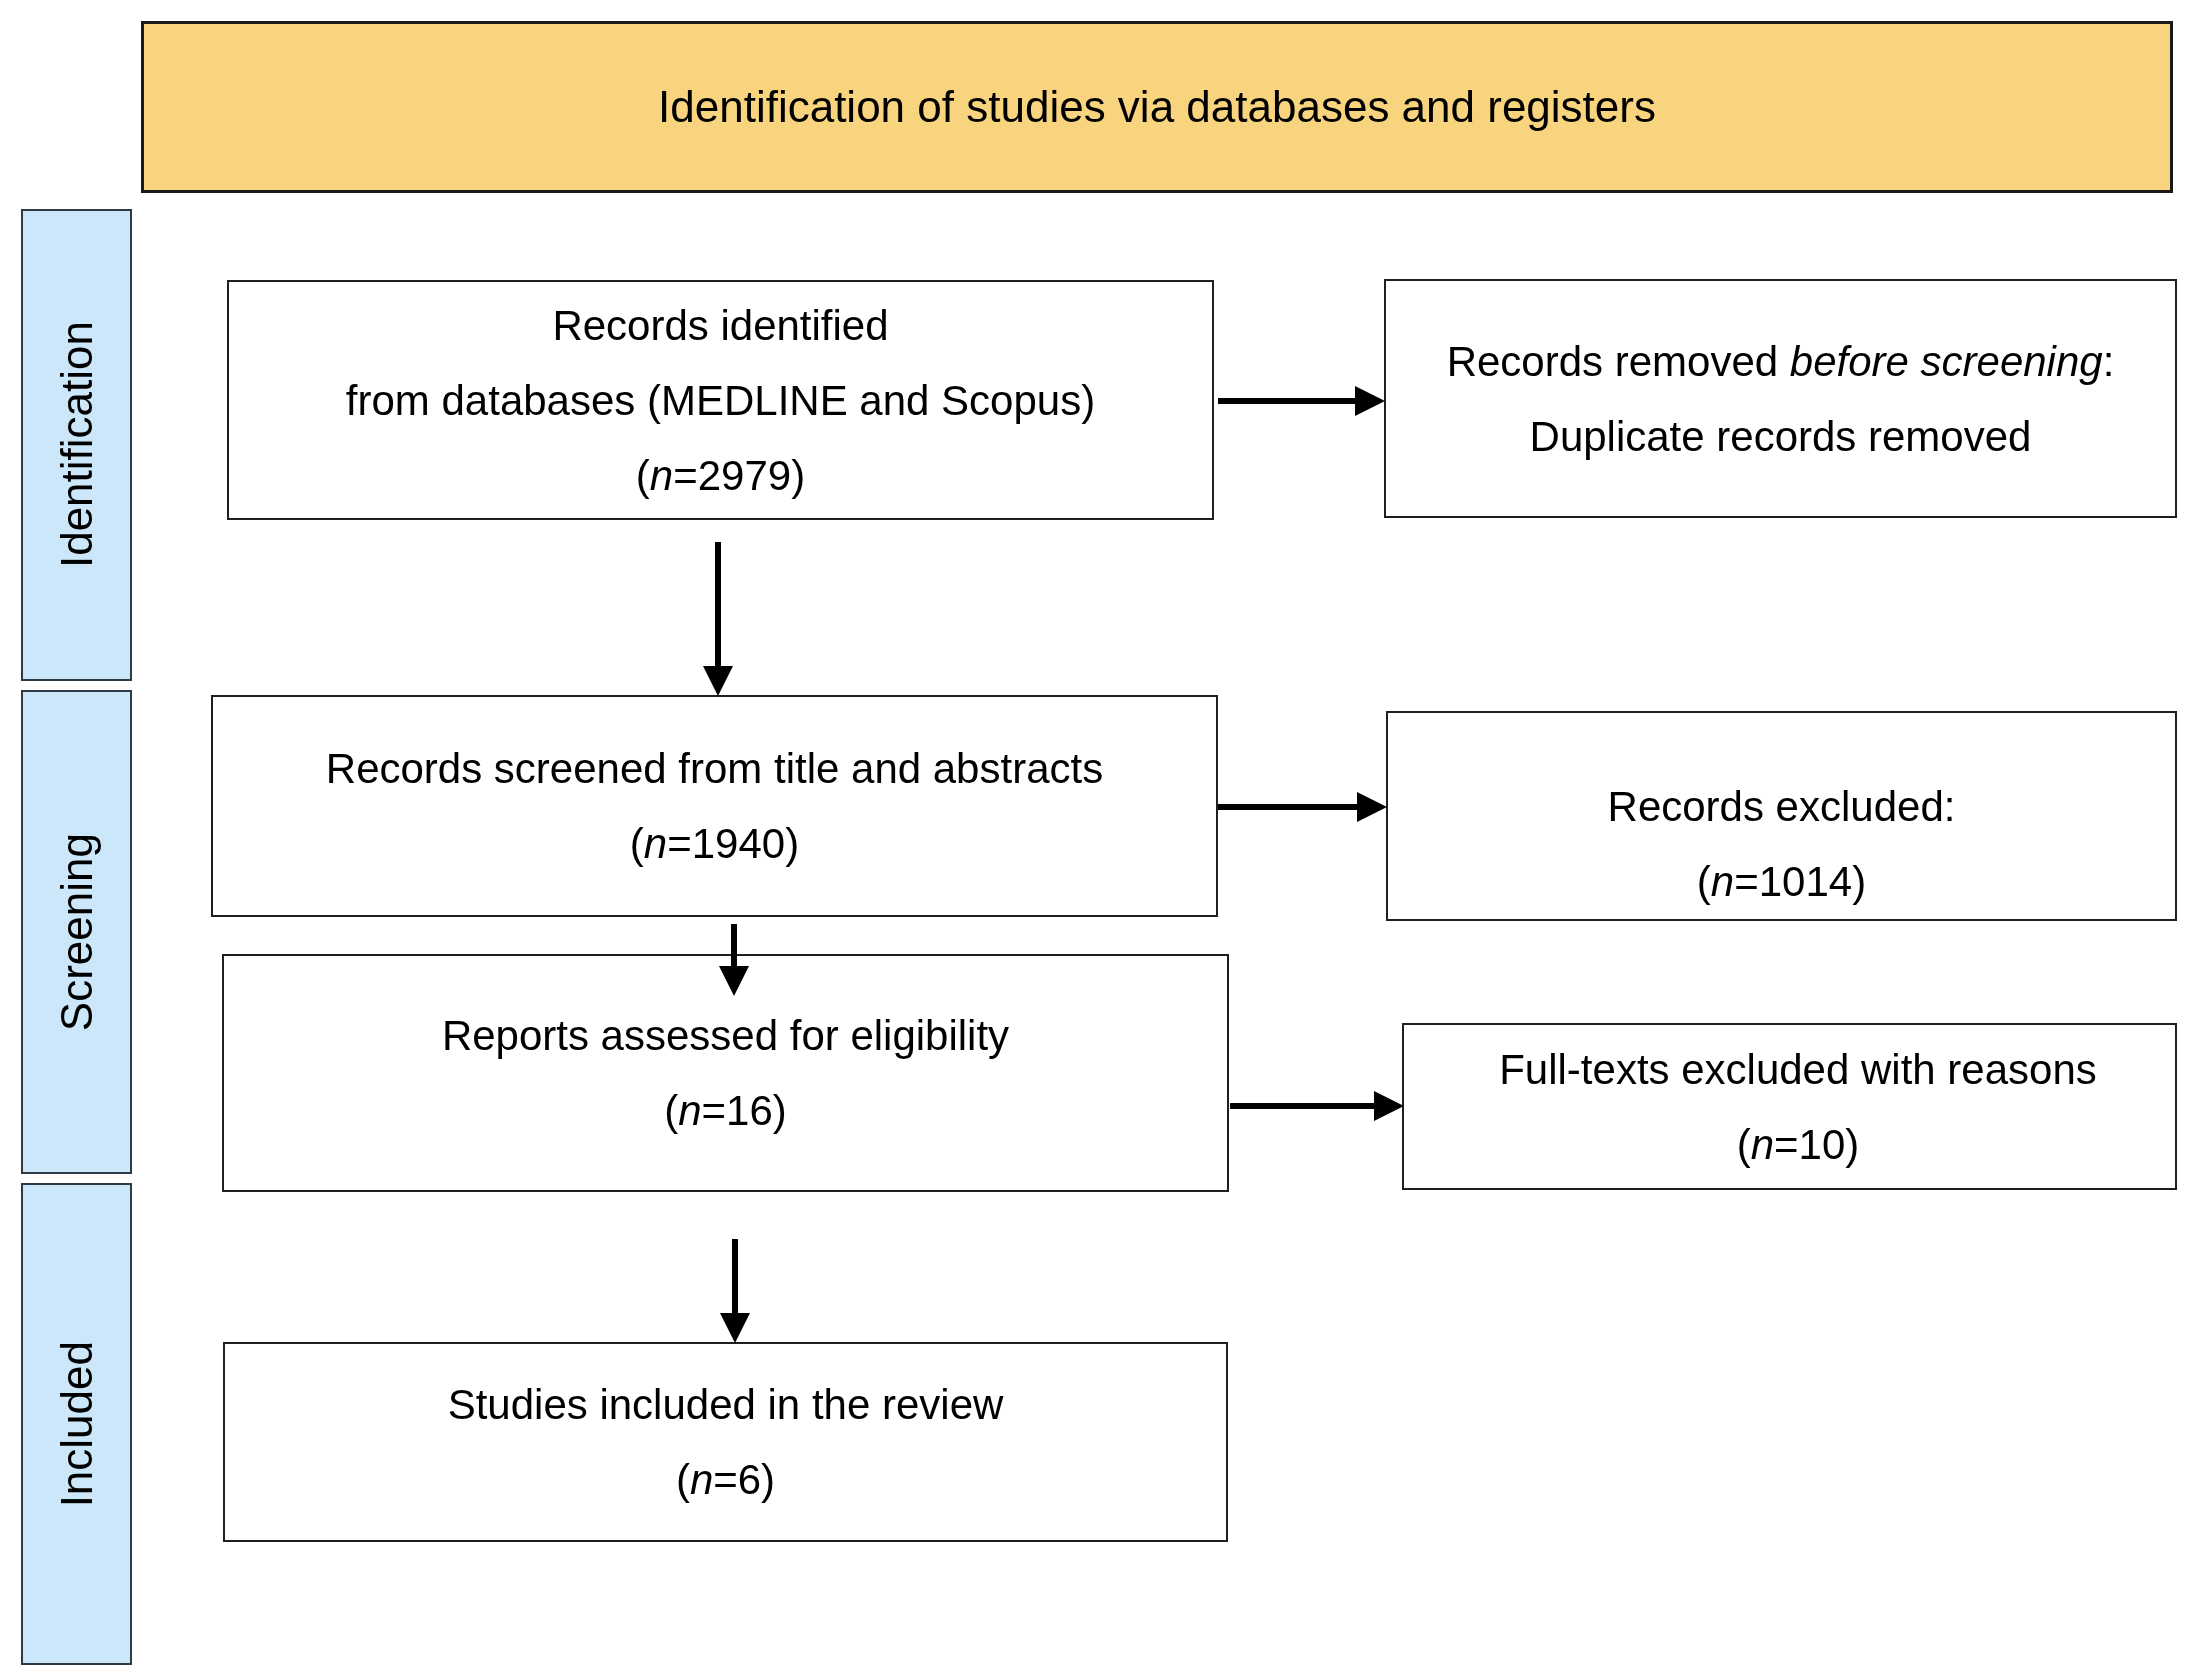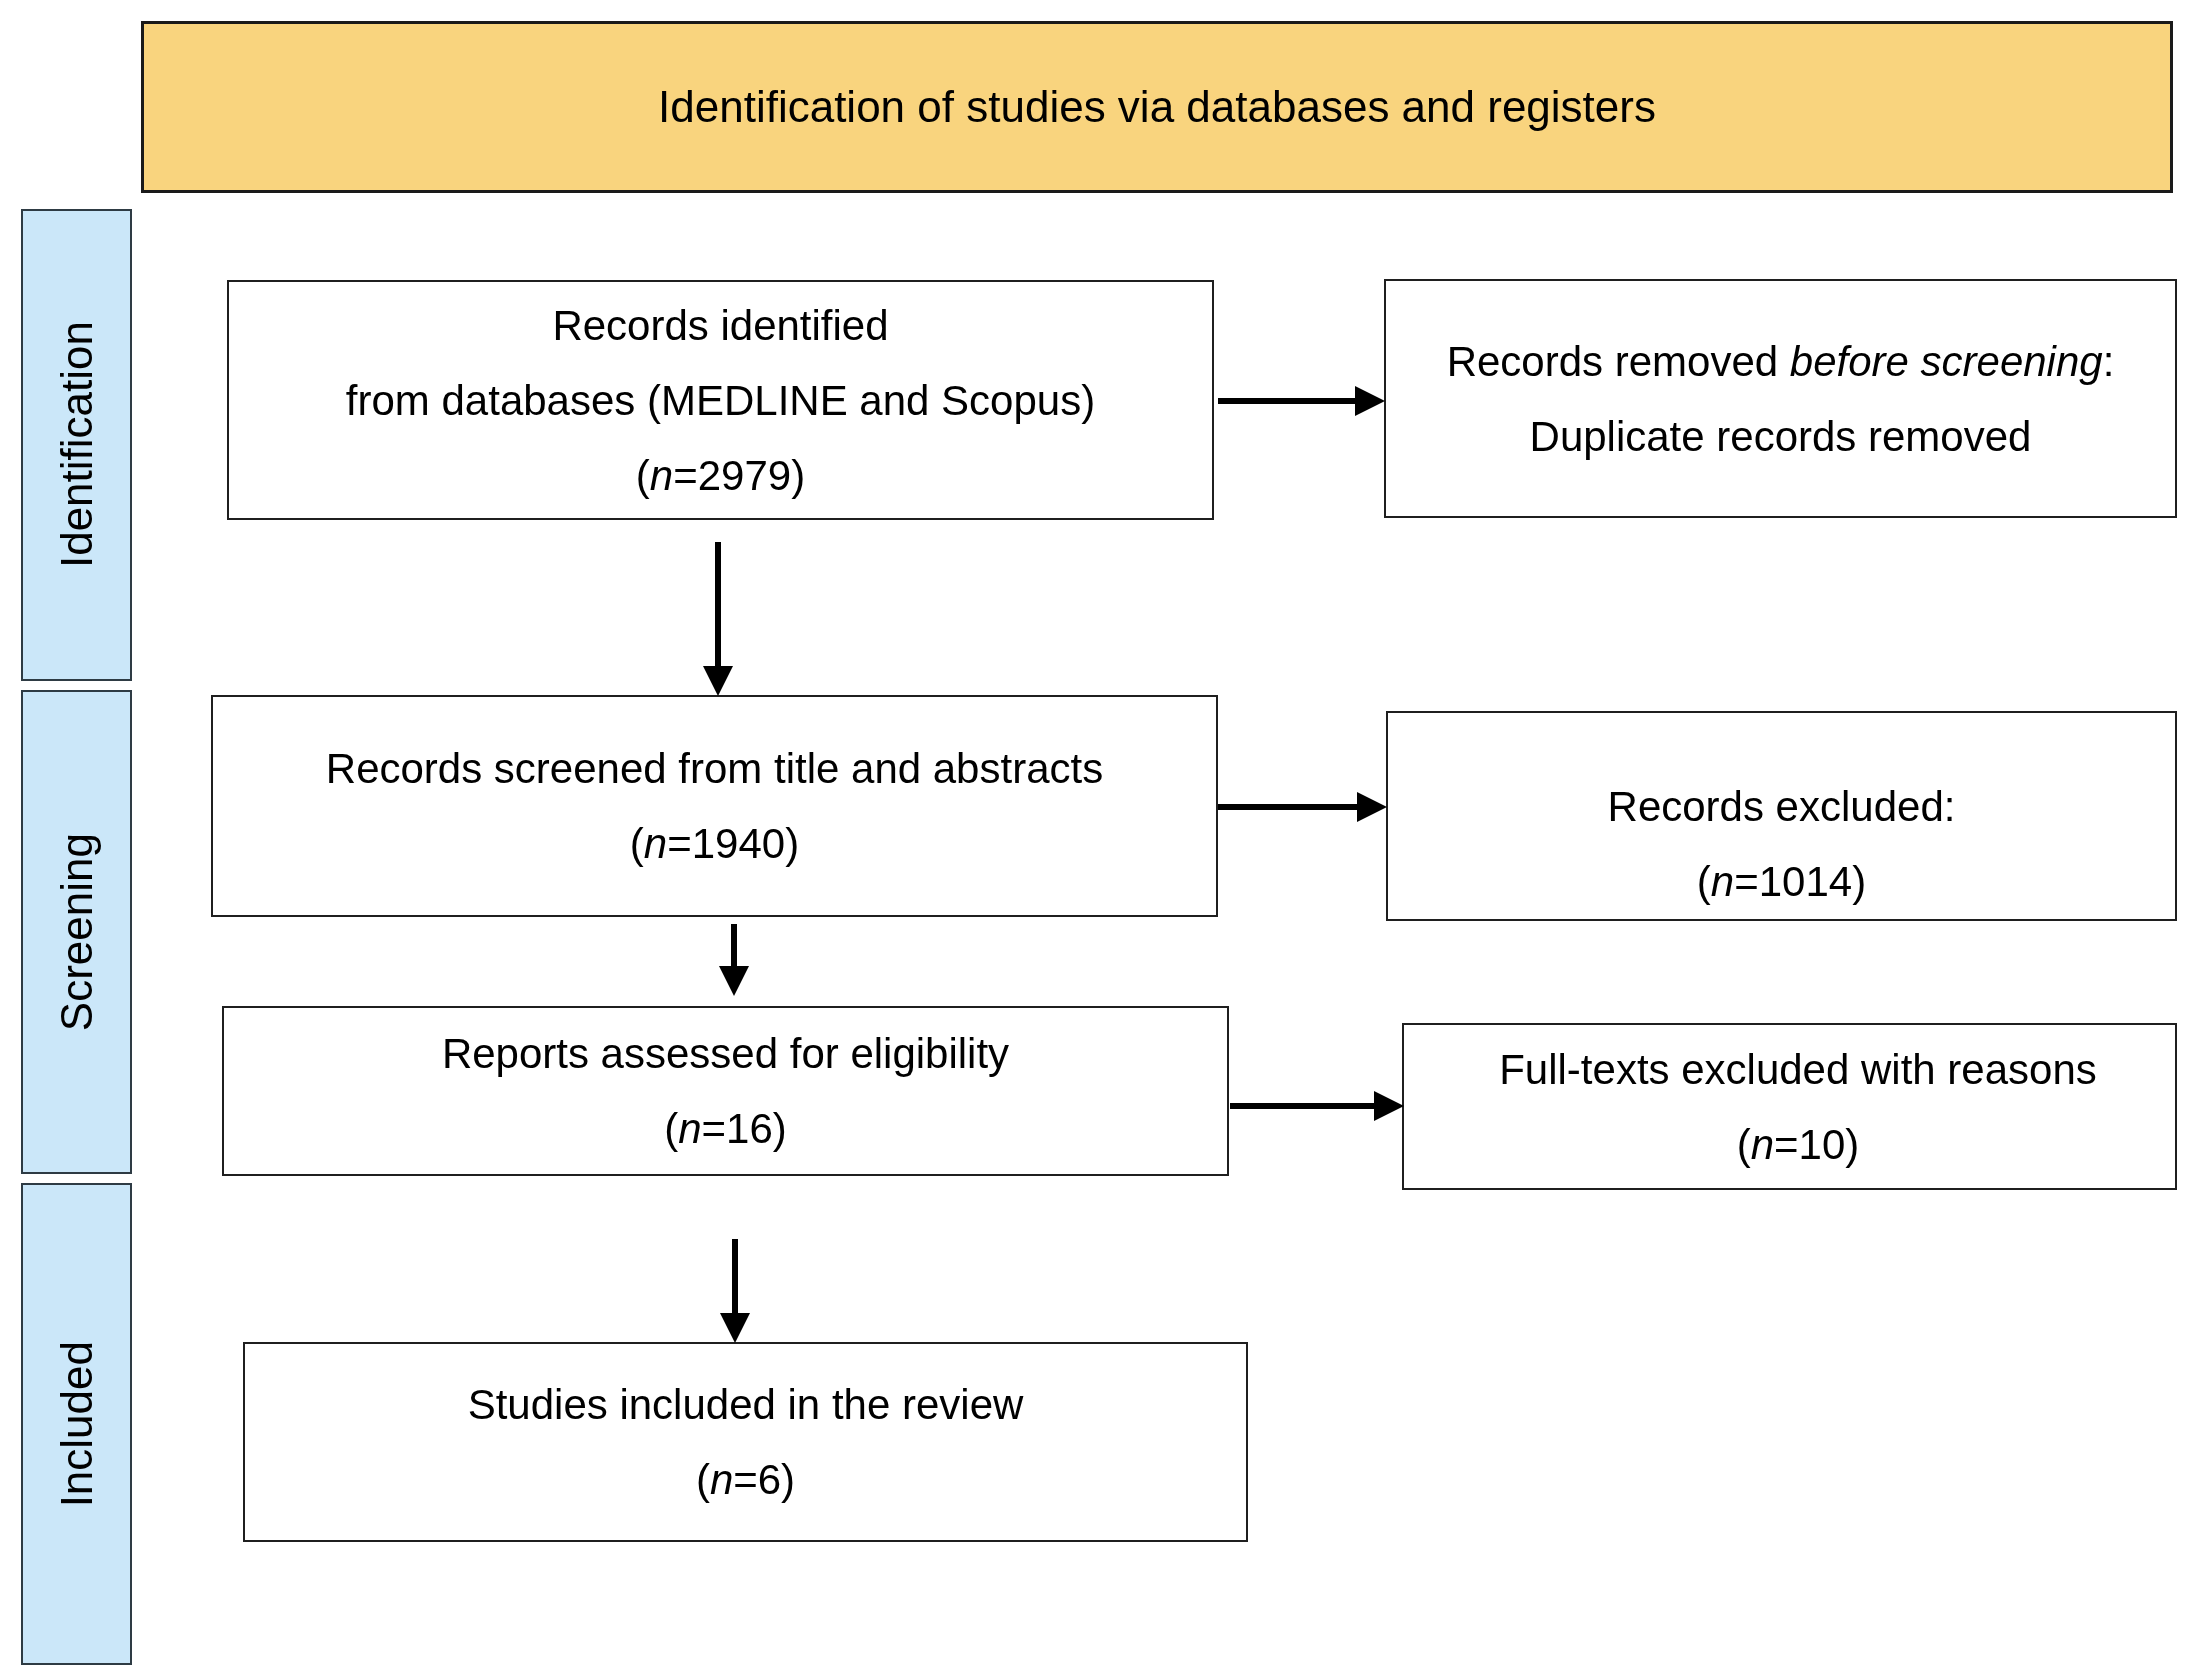--- a/index.html
+++ b/index.html
@@ -43,22 +43,22 @@
   .fbox{
     position:absolute; background:#ffffff;
     border:2.8px solid var(--border-col);
     display:flex; flex-direction:column; justify-content:center;
     text-align:center;
   }
   .bl{ font-size:42px; line-height:75px; white-space:nowrap; }
 
   .box-m1{ left:227px;  top:280px;  width:987px; height:240px; }
   .box-m2{ left:211px;  top:695px;  width:1007px; height:222px; }
-  .box-m3{ left:222px;  top:1006px; width:1007px; height:170px; }
-  .box-m4{ left:223px;  top:1342px; width:1005px; height:200px;margin-left:20px; }
+  .box-m3{ left:222px;  top:954px; width:1007px; height:238px; }
+  .box-m4{ left:223px;  top:1342px; width:1005px; height:200px; }
 
   .box-r1{ left:1384px; top:279px;  width:793px; height:239px; }
   .box-r2{ left:1386px; top:711px; width:791px; height:210px;justify-content:flex-end; }
   .box-r3{ left:1402px; top:1023px; width:775px; height:167px;padding-left:17px; }
 
   .arrow{ position:absolute; }
   .arrow .stem{ position:absolute; background:var(--arrow-col); }
   .arrow .head{ position:absolute; width:0; height:0; }
 
   .arrow-v .stem{ left:12px; top:0; width:5.7px; }

